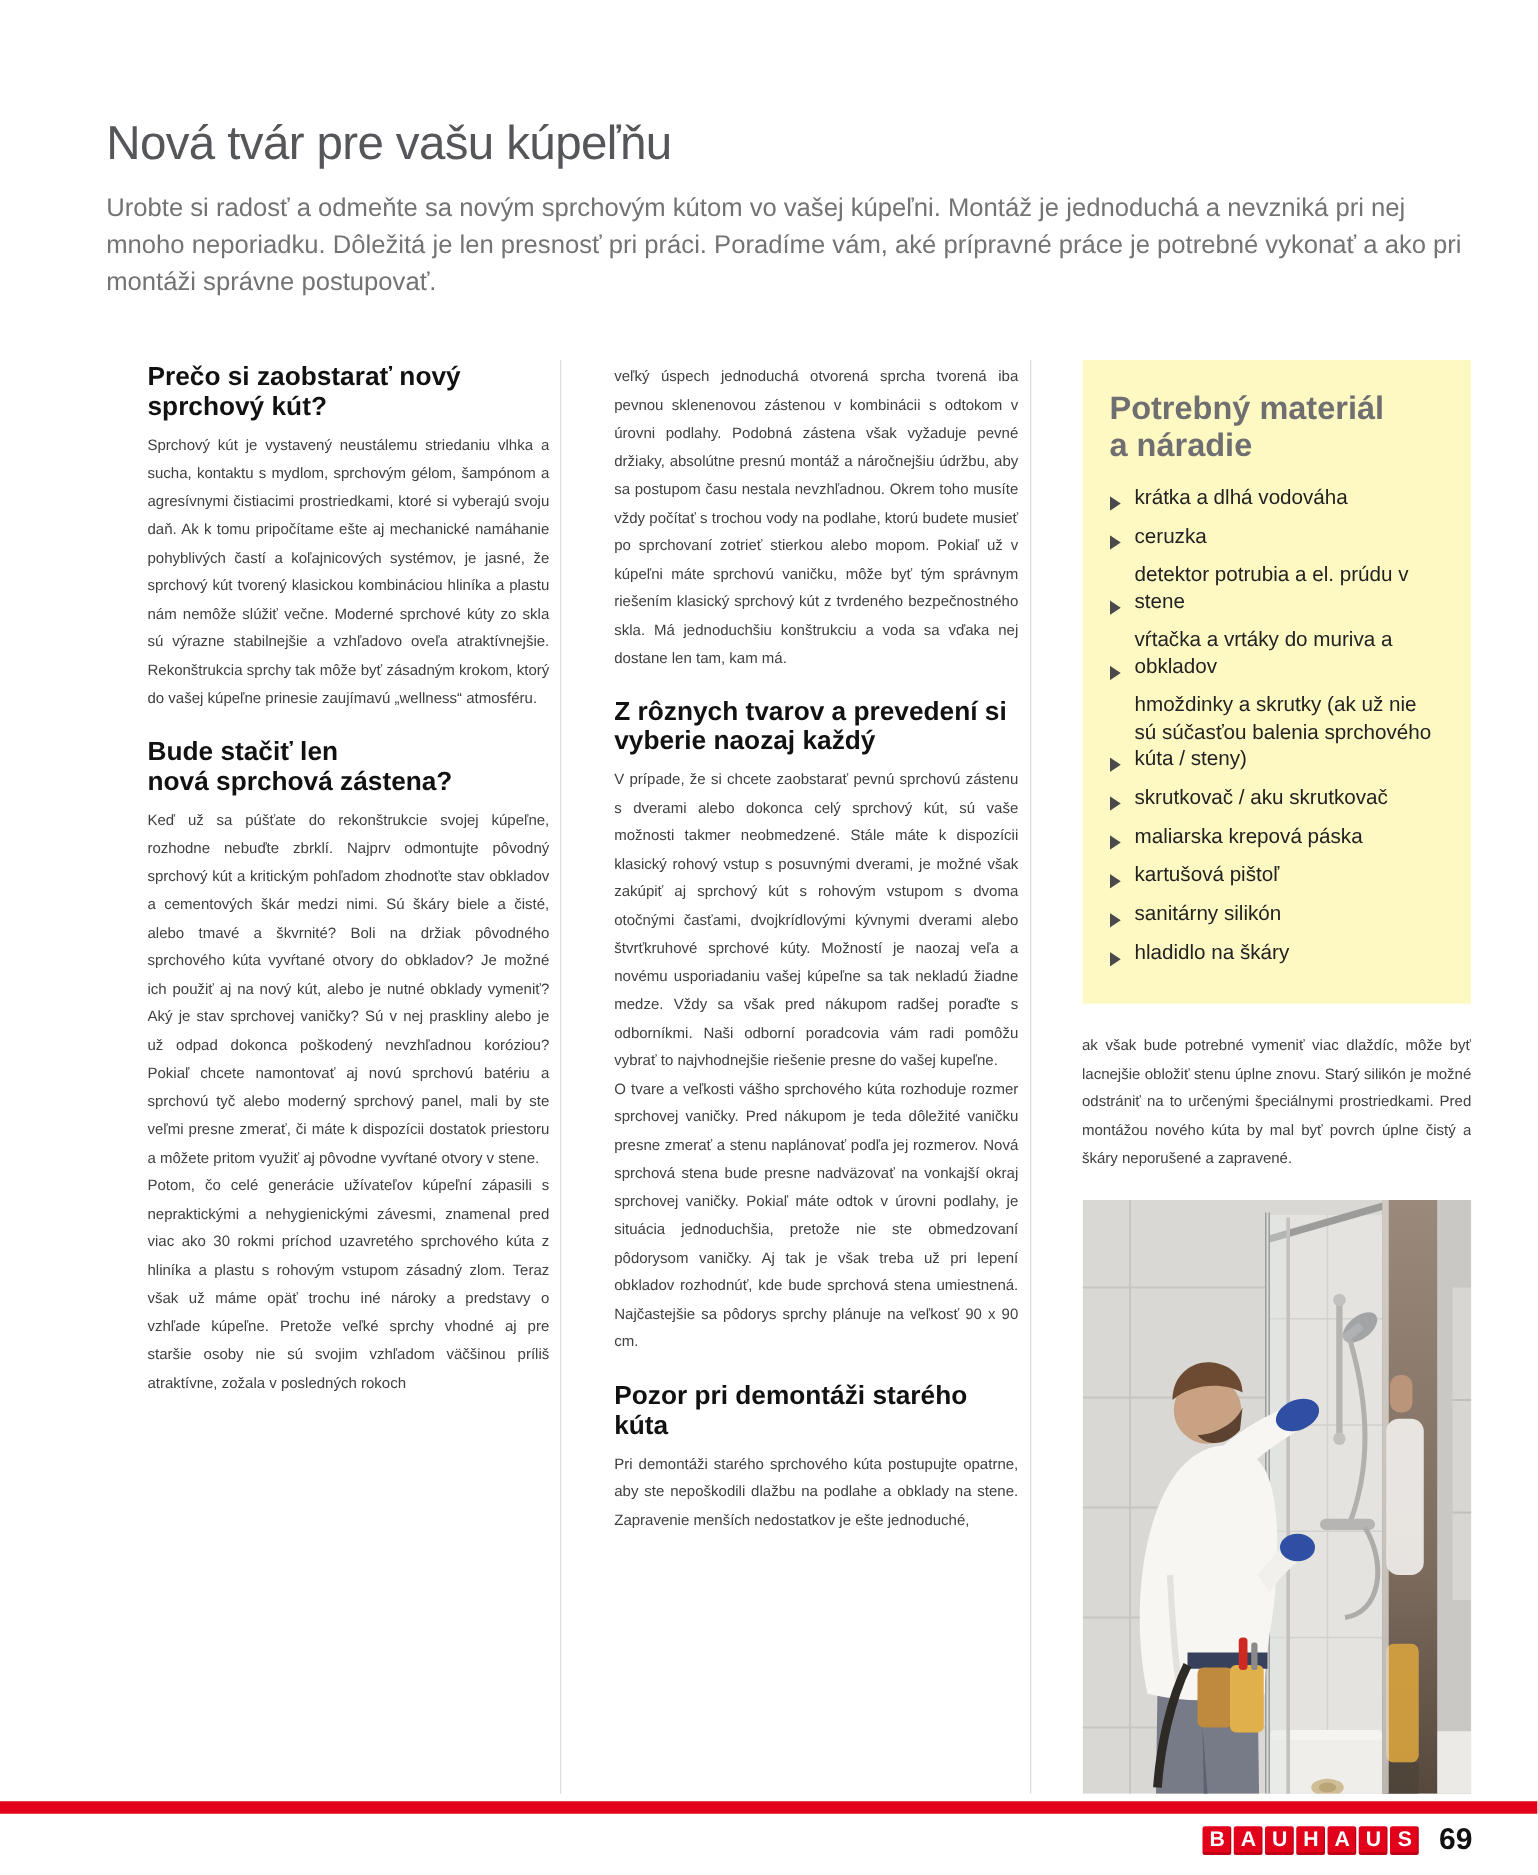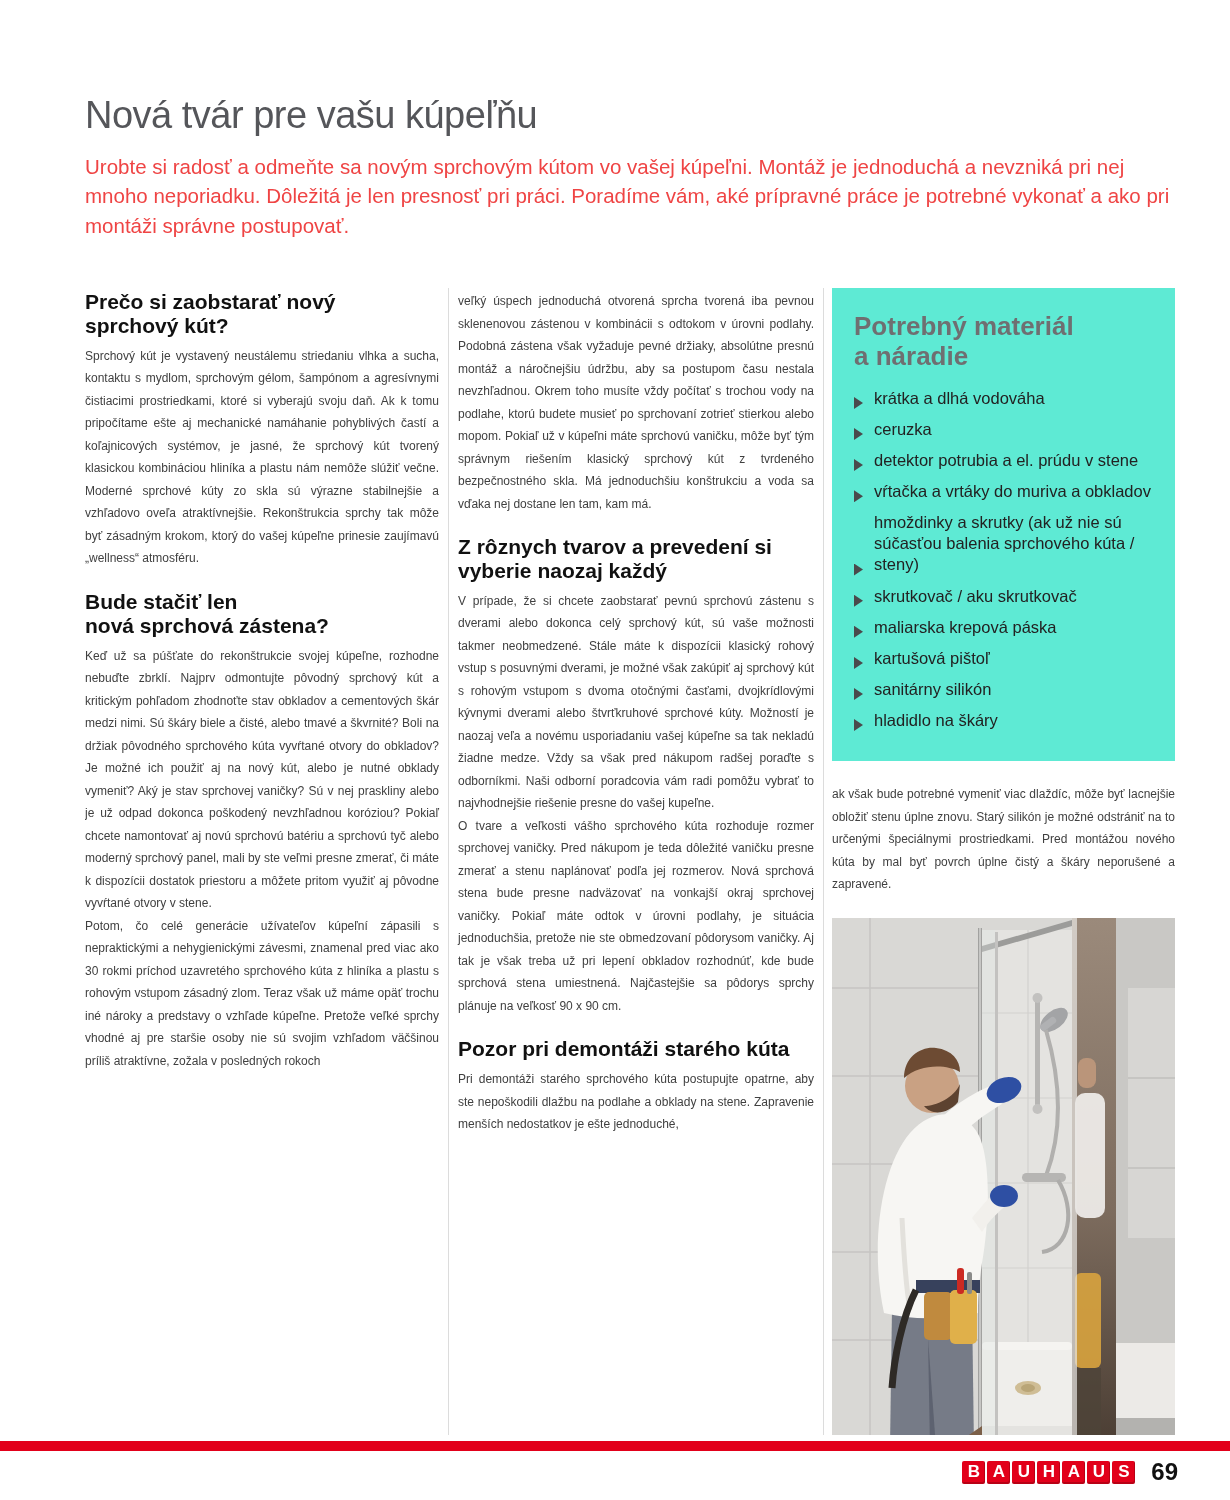--- a/index.html
+++ b/index.html
@@ -12,45 +12,45 @@
     -webkit-font-smoothing:antialiased;
   }
 
   
   .page-title {
     position:absolute; left:85px; top:94px;
     font-size:38px; font-weight:400; color:#55565a; letter-spacing:-0.5px;
   }
   .intro {
     position:absolute; left:85px; top:152px; width:1088px;
-    font-size:20.5px; line-height:1.43; color:#ef4444;
+    font-size:20.5px; line-height:1.43; color:#737373;
   }
 
   
   .columns {
     position:absolute; left:85px; top:288px; width:1092px; height:1147px;
     display:flex; overflow:hidden;
   }
-  .col { height:100%; overflow:hidden; }
+  .col { height:100%; overflow:hidden;margin-left:33px; }
   .col-1 { width:364px; padding-right:9px; border-right:1px solid #dcdcdc; }
   .col-2 { width:375px; padding:0 9px; border-right:1px solid #dcdcdc; }
   .col-3 { width:351px; padding-left:8px; }
 
   .section-heading {
     font-size:21px; font-weight:700; line-height:1.14; color:#111;
     white-space:pre-line; margin:20px 0 7px 0;
   }
   .section-heading.first { margin-top:2px; }
   .body-text {
     font-size:12px; line-height:22.5px; text-align:justify; color:#404040;
   }
 
   
   .materials-box {
-    background:#5eead4; padding:24px 22px 20px 22px; margin-bottom:22px;
+    background:#fef9c3; padding:24px 22px 20px 22px; margin-bottom:22px;
   }
   .materials-heading {
     font-size:26px; font-weight:700; line-height:1.15; color:#6f6f71;
     white-space:pre-line; margin-bottom:16px;
   }
   .materials-list { list-style:none; }
   .materials-list li {
     display:flex; gap:11px; font-size:16.5px; line-height:1.28;
     color:#222; margin-bottom:10px;align-items:flex-end;
   }

